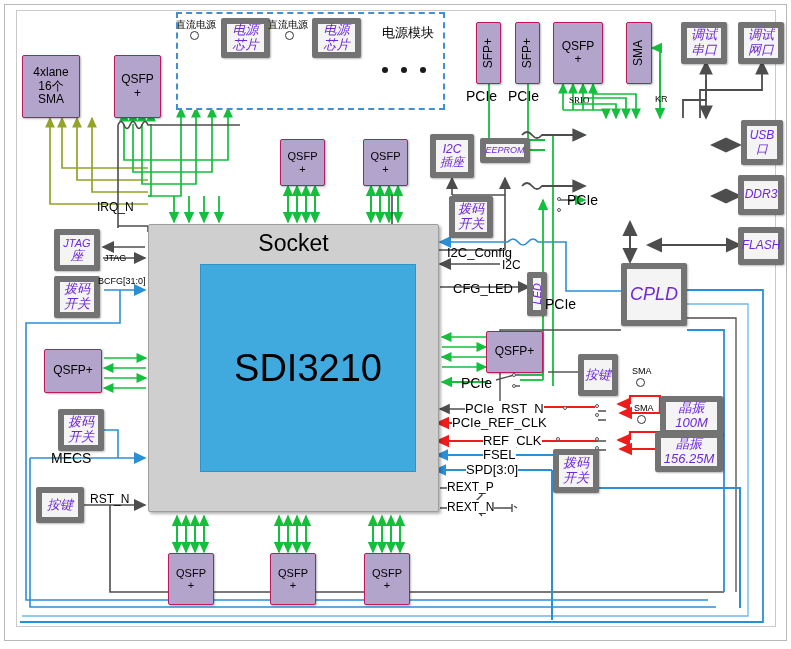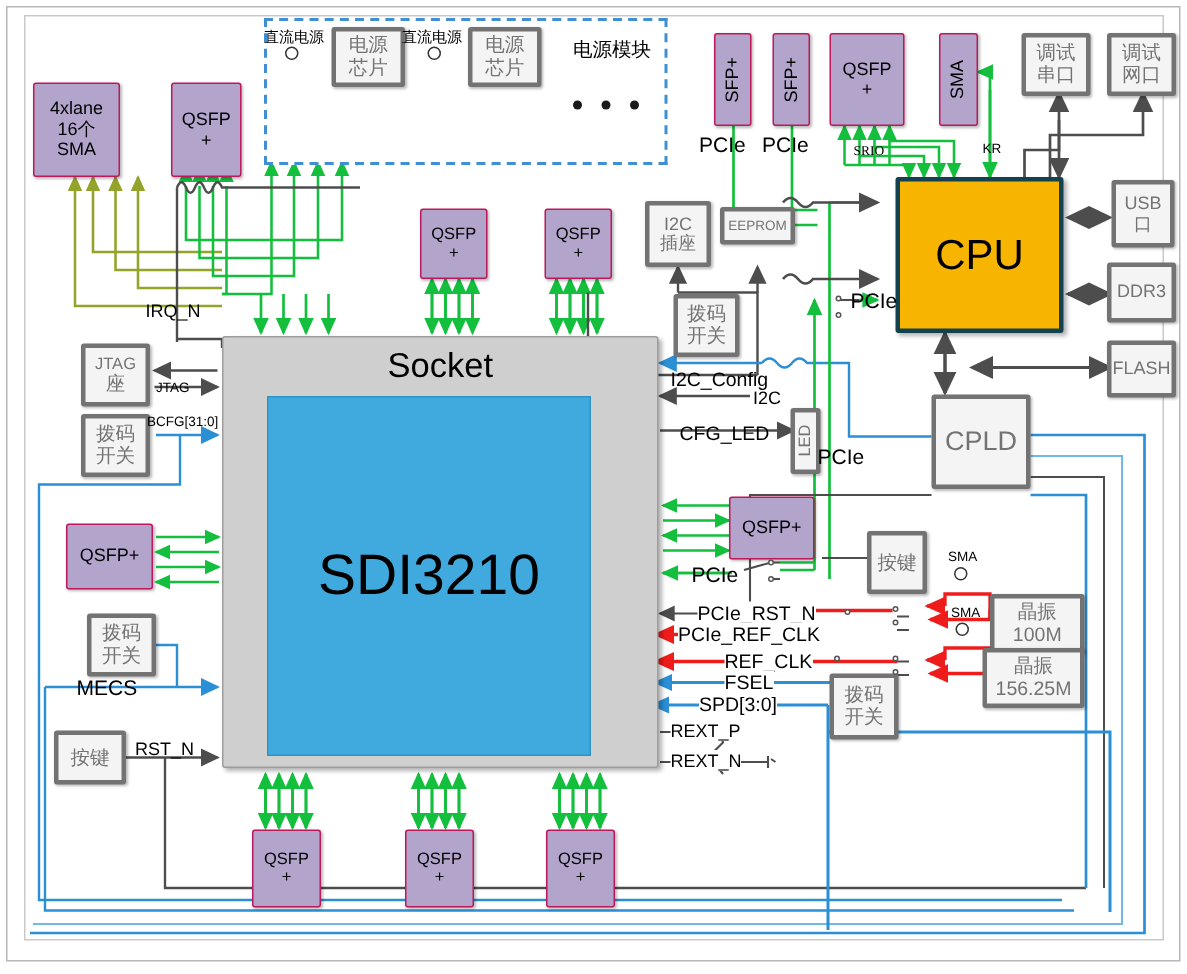--- a/index.html
+++ b/index.html
@@ -31,22 +31,23 @@
   .box {
     position: absolute;
     display: flex; align-items: center; justify-content: center;
     text-align: center;
     line-height: 1.12;
     border-radius: 2px;
     box-shadow: 1px 1px 2px rgba(0,0,0,.28);
   }
   .box-white {
     background: #f4f4f4;
-    border: 3px solid #737373;
-    color: #737373;
+    border: 6px solid #737373;
+    color: #6d28d9;
+    font-style: italic;
   }
   .box-purple {
     background: #b3a4cc;
     border: 1px solid #be185d;
     color: #000;
   }
   .box-cpu {
     background: #f7b501;
     border: 3px solid #14414f;
     color: #000;
@@ -480,23 +481,20 @@
 
   <div class="box box-white" style="left:681px; top:22px; width:46px; height:42px; font-size:13px; flex-direction:column;">
     <span>调试</span>
     <span>串口</span>
   </div>
   <div class="box box-white" style="left:738px; top:22px; width:46px; height:42px; font-size:13px; flex-direction:column;">
     <span>调试</span>
     <span>网口</span>
   </div>
 
-  <div class="box box-cpu" style="left:597px; top:118px; width:112px; height:104px; font-size:28px;">
-    <span>CPU</span>
-  </div>
 
   <div class="box box-white" style="left:741px; top:120px; width:42px; height:45px; font-size:12px; flex-direction:column;">
     <span>USB</span>
     <span>口</span>
   </div>
   <div class="box box-white" style="left:738px; top:175px; width:46px; height:40px; font-size:12px;">
     <span>DDR3</span>
   </div>
   <div class="box box-white" style="left:738px; top:227px; width:46px; height:38px; font-size:12px;">
     <span>FLASH</span>
@@ -538,21 +536,21 @@
     <span>+</span>
   </div>
   <div class="box box-purple" style="left:363px; top:139px; width:45px; height:47px; font-size:11px; flex-direction:column;">
     <span>QSFP</span>
     <span>+</span>
   </div>
 
   <div class="box box-socket" style="left:148px; top:224px; width:291px; height:288px; font-size:23px; padding-top:6px;">
     <span>Socket</span>
   </div>
-  <div class="box-die" style="left:178px; top:264px; width:216px; height:240px;">
+  <div class="box-die" style="left:200px; top:264px; width:216px; height:208px;">
     <span style="font-size:38px; color:#000;">SDI3210</span>
   </div>
 
   <div class="box box-white" style="left:54px; top:229px; width:46px; height:42px; font-size:13px; flex-direction:column;">
     <span style="font-size:11px;">JTAG</span>
     <span>座</span>
   </div>
   <div class="lbl" style="left:104px; top:253px; font-size:9px;">JTAG</div>
 
   <div class="box box-white" style="left:54px; top:276px; width:46px; height:42px; font-size:13px; flex-direction:column;">

